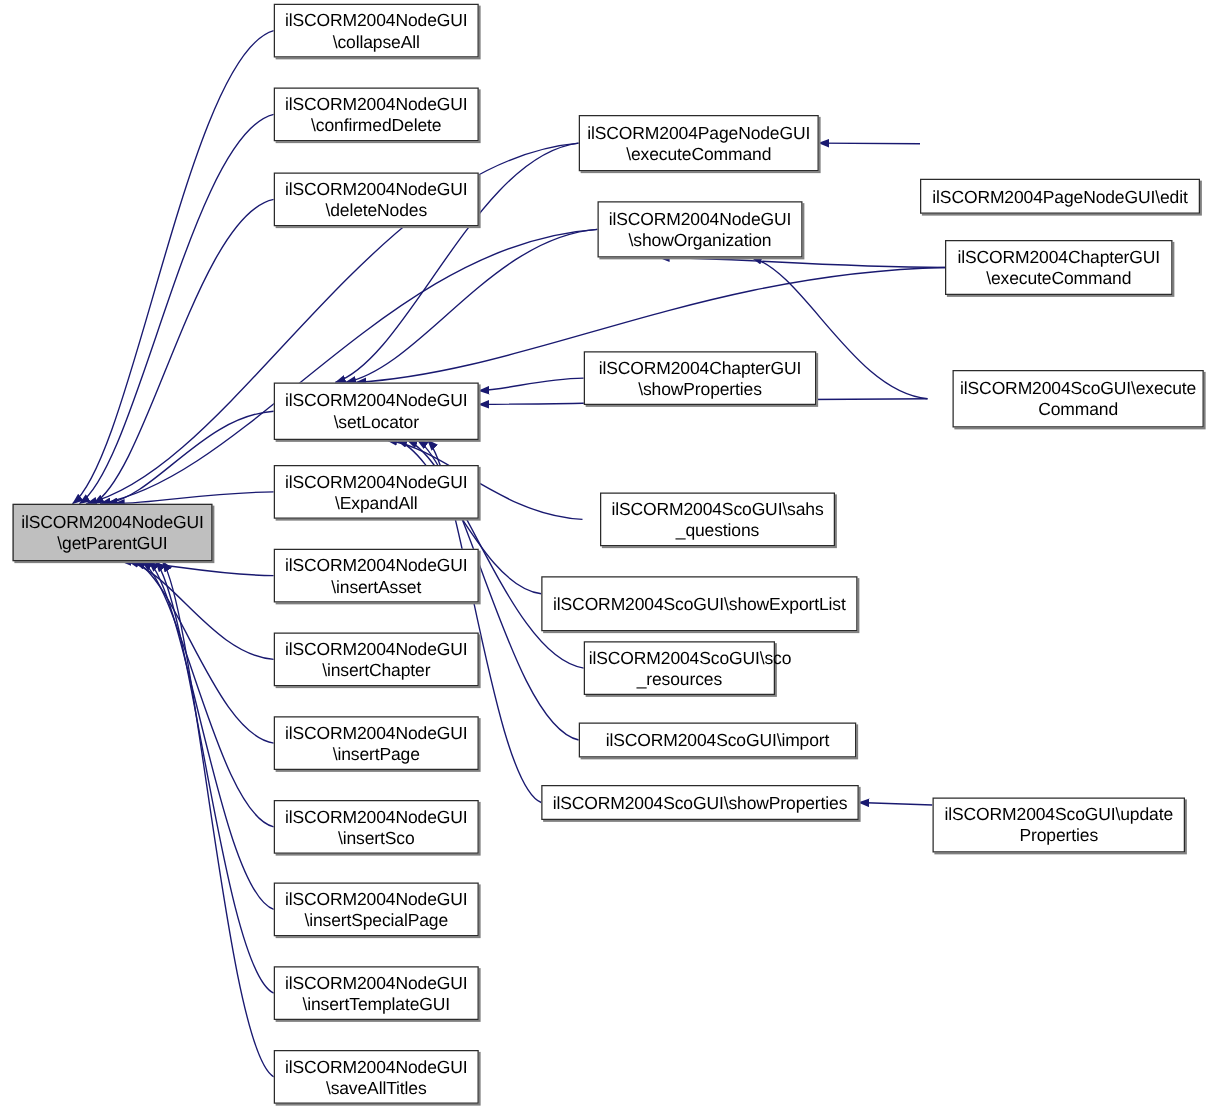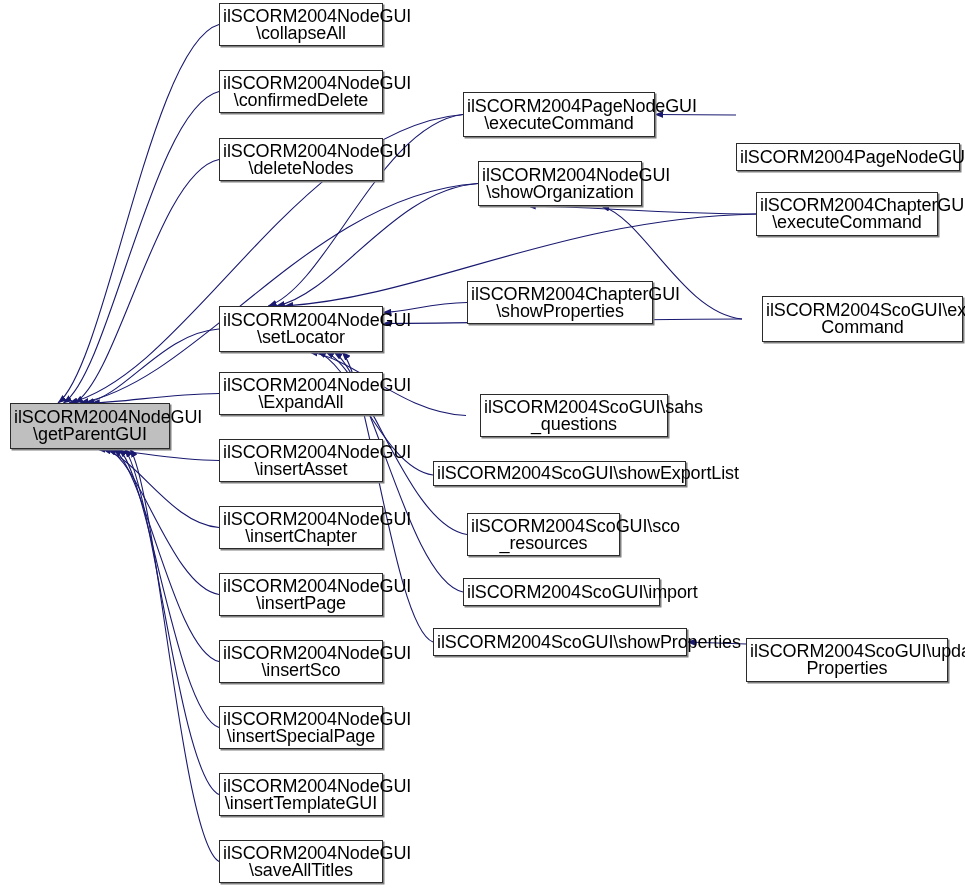--- a/index.html
+++ b/index.html
@@ -29,21 +29,21 @@
   .gnode {
     position: absolute;
     box-sizing: border-box;
     border: 1px solid #2b2b2b;
     background: #ffffff;
     color: #000000;
     display: flex;
     align-items: center;
     justify-content: center;
     text-align: center;
-    font-size: 18px;
+    font-size: 14px;
     line-height: 17px;
     letter-spacing: -0.1px;
     white-space: pre-line;
     box-shadow: 1.5px 1.5px 0 0 #808080;
     z-index: 5;
   }
   .gnode.current {
     background: #bfbfbf;
     border: 1px solid #2b2b2b;
   }
@@ -125,24 +125,24 @@
       <div class="gnode" style="left: 219px; top: 840px; width: 164px; height: 43px;"><span class="nlabel">ilSCORM2004NodeGUI
 \saveAllTitles</span></div>
       <div class="gnode" style="left: 463px; top: 92px; width: 192px; height: 45px;"><span class="nlabel">ilSCORM2004PageNodeGUI
 \executeCommand</span></div>
       <div class="gnode" style="left: 478px; top: 161px; width: 164px; height: 45px;"><span class="nlabel">ilSCORM2004NodeGUI
 \showOrganization</span></div>
       <div class="gnode" style="left: 467px; top: 281px; width: 186px; height: 43px;"><span class="nlabel">ilSCORM2004ChapterGUI
 \showProperties</span></div>
       <div class="gnode" style="left: 466px; top: 394px; width: 188px; height: 43px; margin-left: 14px;"><span class="nlabel">ilSCORM2004ScoGUI\sahs
 _questions</span></div>
-      <div class="gnode" style="left: 433px; top: 461px; width: 253px; height: 25px;"><span class="nlabel">ilSCORM2004ScoGUI\showExportList</span></div>
+      <div class="gnode" style="left: 433px; top: 461px; width: 253px; height: 44px;"><span class="nlabel">ilSCORM2004ScoGUI\showExportList</span></div>
       <div class="gnode" style="left: 467px; top: 513px; width: 153px; height: 43px;"><span class="nlabel">ilSCORM2004ScoGUI\sco
 _resources</span></div>
-      <div class="gnode" style="left: 463px; top: 578px; width: 197px; height: 28px;"><span class="nlabel">ilSCORM2004ScoGUI\import</span></div>
+      <div class="gnode" style="left: 463px; top: 578px; width: 222px; height: 28px;"><span class="nlabel">ilSCORM2004ScoGUI\import</span></div>
       <div class="gnode" style="left: 433px; top: 628px; width: 254px; height: 28px;"><span class="nlabel">ilSCORM2004ScoGUI\showProperties</span></div>
       <div class="gnode" style="left: 736px; top: 101px; width: 224px; height: 28px; margin-top: 42px;"><span class="nlabel">ilSCORM2004PageNodeGUI\edit</span></div>
       <div class="gnode" style="left: 756px; top: 192px; width: 182px; height: 44px;"><span class="nlabel">ilSCORM2004ChapterGUI
 \executeCommand</span></div>
       <div class="gnode" style="left: 742px; top: 296px; width: 201px; height: 46px; margin-left: 20px;"><span class="nlabel">ilSCORM2004ScoGUI\execute
 Command</span></div>
       <div class="gnode" style="left: 746px; top: 622px; width: 202px; height: 44px; margin-top: 16px;"><span class="nlabel">ilSCORM2004ScoGUI\update
 Properties</span></div>
     </div>
 

